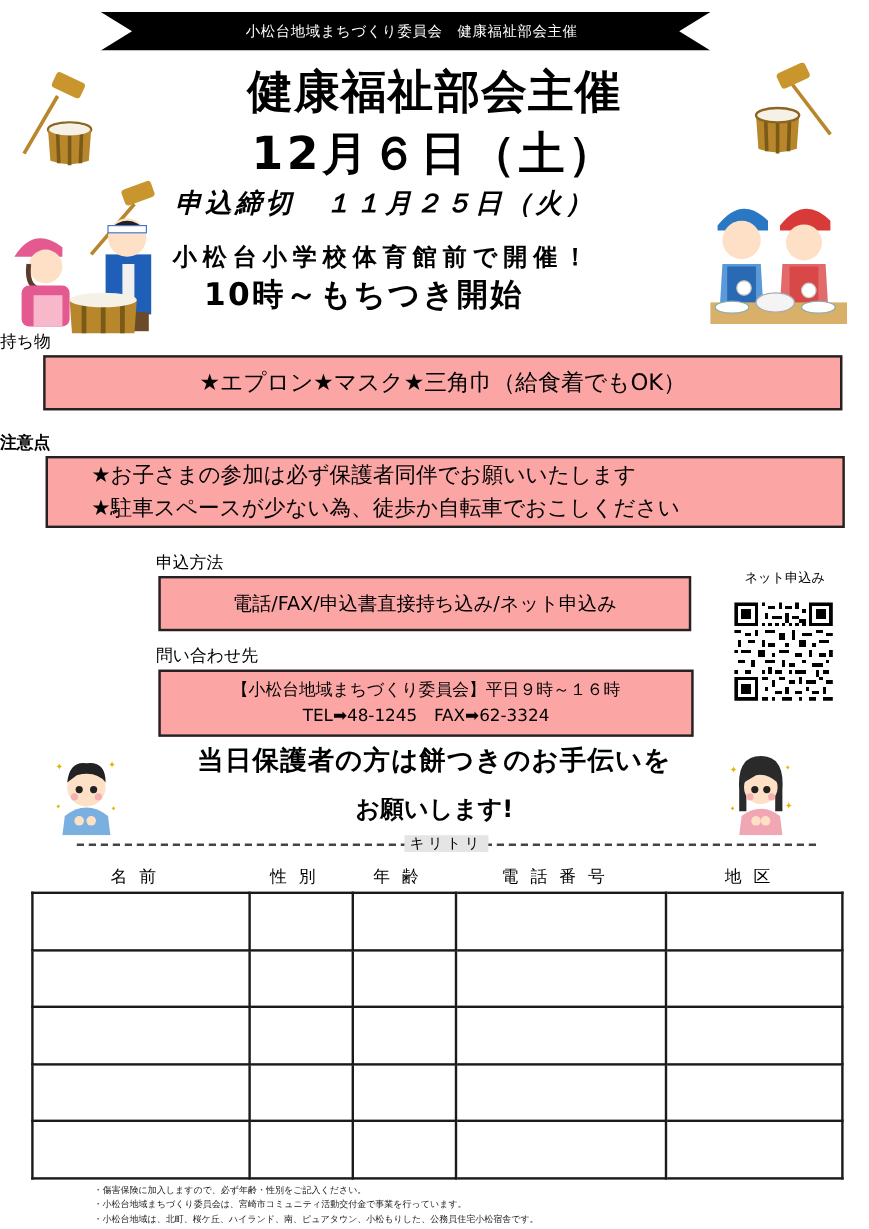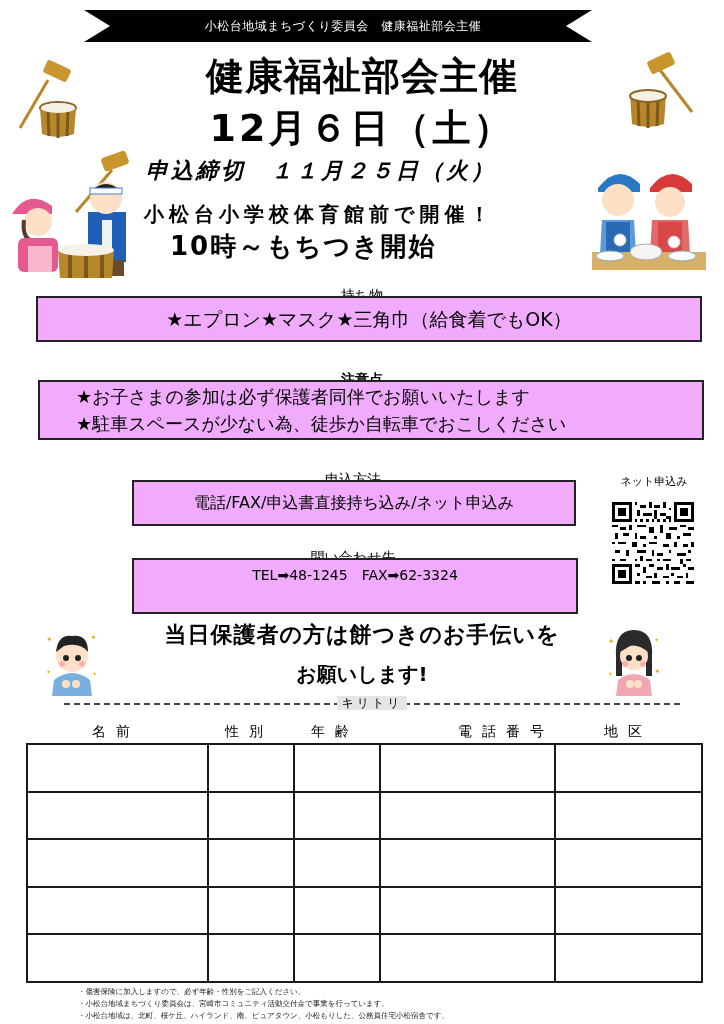--- a/index.html
+++ b/index.html
@@ -12,22 +12,22 @@
   .ribbon svg { position: absolute; left: 0; top: 0; }
   .ribbon-text { position: absolute; left: 0; top: 0; width: 100%; height: 32px; line-height: 32px;
     text-align: center; color: #fff; font-size: 12px; letter-spacing: 0.5px; padding-left: 10px; }
 
   .title { left: 0; top: 52px; width: 724px; text-align: center; font-size: 38px; font-weight: bold; letter-spacing: 1px; line-height: 48px; }
   .date { left: 0; top: 104px; width: 724px; text-align: center; font-size: 38px; font-weight: bold; letter-spacing: 3px; line-height: 48px; }
   .deadline { left: 146px; top: 156px; font-size: 22px; font-weight: bold; letter-spacing: 3px; line-height: 30px; white-space: pre; font-style: italic; }
   .venue { left: 144px; top: 200px; font-size: 20px; font-weight: bold; letter-spacing: 5px; line-height: 28px; }
   .start { left: 170px; top: 228px; font-size: 26px; font-weight: bold; letter-spacing: 2px; line-height: 36px; }
 
-  .section-label { font-size: 14px; text-align: center; line-height: 18px; margin-top: 10px; }
-  .box { border: 2px solid #222; background: #f0abfc; }
+  .section-label { font-size: 14px; text-align: left; line-height: 18px; }
+  .box { border: 2px solid #222; background: #fca5a5; }
 
   .items-label { left: 0; top: 276px; width: 724px; }
   .items-box { left: 36px; top: 296px; width: 666px; height: 46px; font-size: 19px; line-height: 42px; text-align: center; }
 
   .notes-label { left: 0; top: 360px; width: 724px; font-weight: bold; }
   .notes-box { left: 38px; top: 380px; width: 666px; height: 60px; font-size: 18px; line-height: 27px; padding-left: 36px; padding-top: 1px; }
 
   .method-label { left: 130px; top: 460px; width: 446px; }
   .method-box { left: 132px; top: 480px; width: 444px; height: 46px; font-size: 16px; line-height: 42px; text-align: center; }
 
@@ -138,20 +138,21 @@
 <div class="abs box notes-box">
   <div>★お子さまの参加は必ず保護者同伴でお願いいたします</div>
   <div>★駐車スペースが少ない為、徒歩か自転車でおこしください</div>
 </div>
 
 <div class="abs section-label method-label">申込方法</div>
 <div class="abs box method-box">電話/FAX/申込書直接持ち込み/ネット申込み</div>
 
 <div class="abs section-label contact-label">問い合わせ先</div>
 <div class="abs box contact-box">
+  <div>【小松台地域まちづくり委員会】平日９時～１６時</div>
   <div>TEL➡48-1245　FAX➡62-3324</div>
 </div>
 
 <div class="abs qr-label">ネット申込み</div>
 <svg class="abs qr" viewBox="0 0 29 29" shape-rendering="crispEdges">
   <rect width="29" height="29" fill="#fff"></rect>
   <g fill="#000">
     <rect x="0" y="0" width="7" height="7"></rect>
       <rect x="1" y="1" width="5" height="5" fill="#fff"></rect>
       <rect x="2" y="2" width="3" height="3"></rect>
@@ -284,21 +285,21 @@
 
 <div class="abs cut-line">
   <div class="dash" style="left:0;width:616px;"></div>
   <div class="cut-text"><span>キリトリ</span></div>
 </div>
 
 <div class="abs thead">
   <div style="left:0;width:180px;">名前</div>
   <div style="left:180px;width:86px;">性別</div>
   <div style="left:266px;width:86px;">年齢</div>
-  <div style="left:352px;width:176px;text-align:right;">電話番号</div>
+  <div style="left:352px;width:176px;">電話番号</div>
   <div style="left:528px;width:148px;">地区</div>
 </div>
 
 <table class="form">
   <colgroup>
     <col style="width:182px">
       <col style="width:86px">
       <col style="width:86px">
       <col style="width:176px">
       <col style="width:147px">

